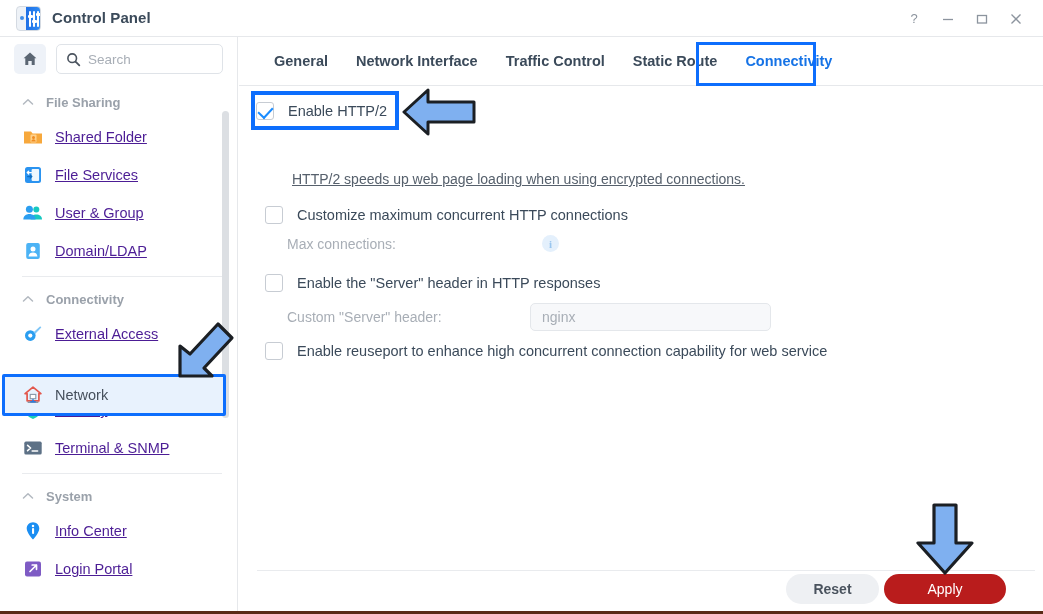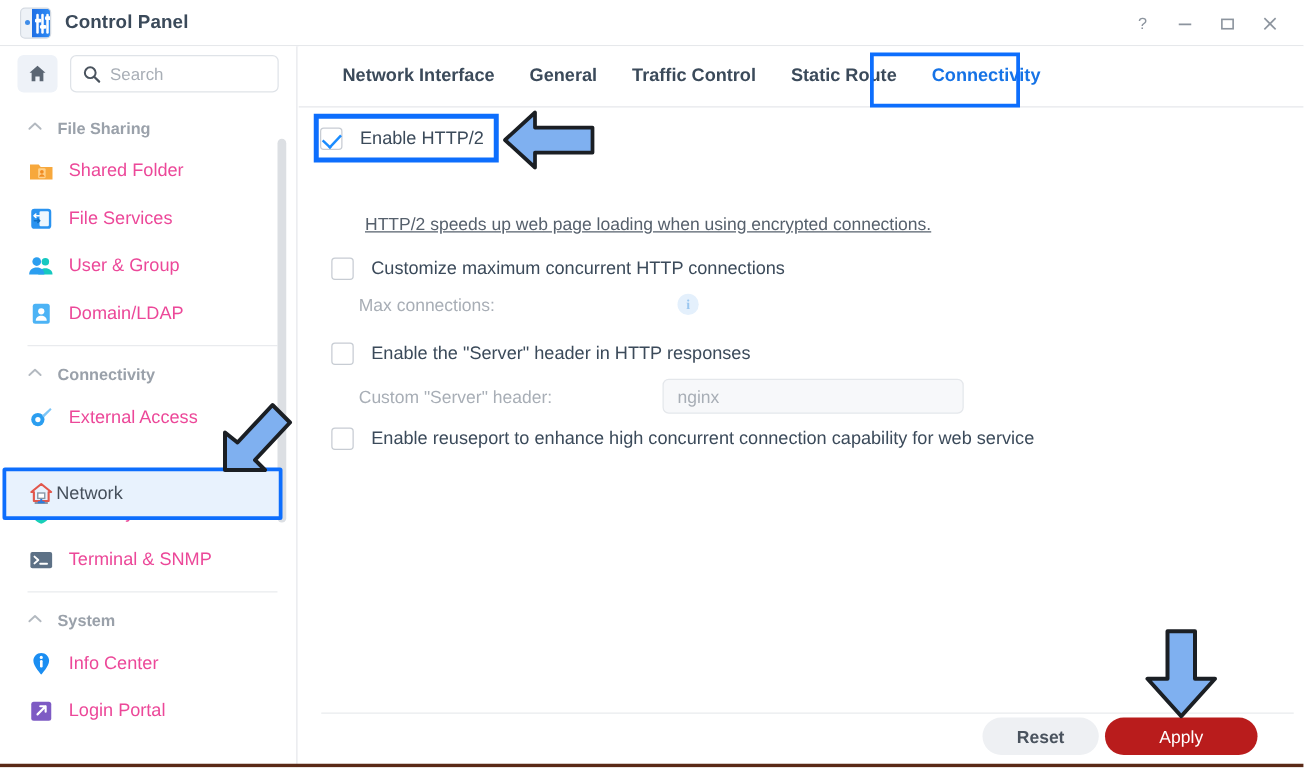--- a/index.html
+++ b/index.html
@@ -84,36 +84,36 @@
   .group-hdr {
     display: flex; align-items: center; gap: 12px;
     padding-left: 22px; height: 32px;
     font-size: 13px; font-weight: bold; color: #9aa1aa;
   }
   .chev { color: #b3b9c0; font-size: 11px; line-height: 1; }
 
   .side-item {
     display: flex; align-items: center; gap: 11px;
     padding-left: 22px; height: 38px;
-    font-size: 14.5px; color: #ec4899;
+    font-size: 14.5px; color: #4c1d95; text-decoration: underline;
   }
   .side-item .ico { width: 22px; height: 22px; flex: 0 0 22px; position: relative; }
   .divider { height: 1px; background: #e9ebee; margin: 6px 16px 6px 22px; }
 
   
   .ico svg { display: block; }
 
   .hl-network {
     position: absolute; left: 2px; top: 374px; width: 224px; height: 42px;
     border: 3px solid #0d6efd; background: #e8f2fd; border-radius: 2px;
     z-index: 3;
   }
   .hl-network .inner {
     position: absolute; left: 0; top: 0; right: 0; bottom: 0;
-    display: flex; align-items: center; gap: 1px; padding-left: 17px;
+    display: flex; align-items: center; gap: 11px; padding-left: 17px;
     font-size: 14.5px; color: #46505c;
   }
 
   .side-track {
     position: absolute; left: 222px; top: 74px; width: 7px; height: 307px;
     border-radius: 4px; background: #dcdfe3;
   }
 
   
   .content {
@@ -408,22 +408,22 @@
           <rect x="8.2" y="17" width="5.6" height="1.6" rx=".5" fill="#2b7de0"></rect>
         </svg>
       </span>
       <span>Network</span>
     </div>
   </div>
 
   <div class="content">
 
     <div class="tabs">
+      <div class="tab">General</div>
       <div class="tab">Network Interface</div>
-      <div class="tab">General</div>
       <div class="tab">Traffic Control</div>
       <div class="tab">Static Route</div>
       <div class="tab active">Connectivity</div>
     </div>
 
     <div class="panel">
 
       <div class="desc" style="left:53px; top:85px;">HTTP/2 speeds up web page loading when using encrypted connections.</div>
 
       <div class="row" style="left:26px; top:120px;">

